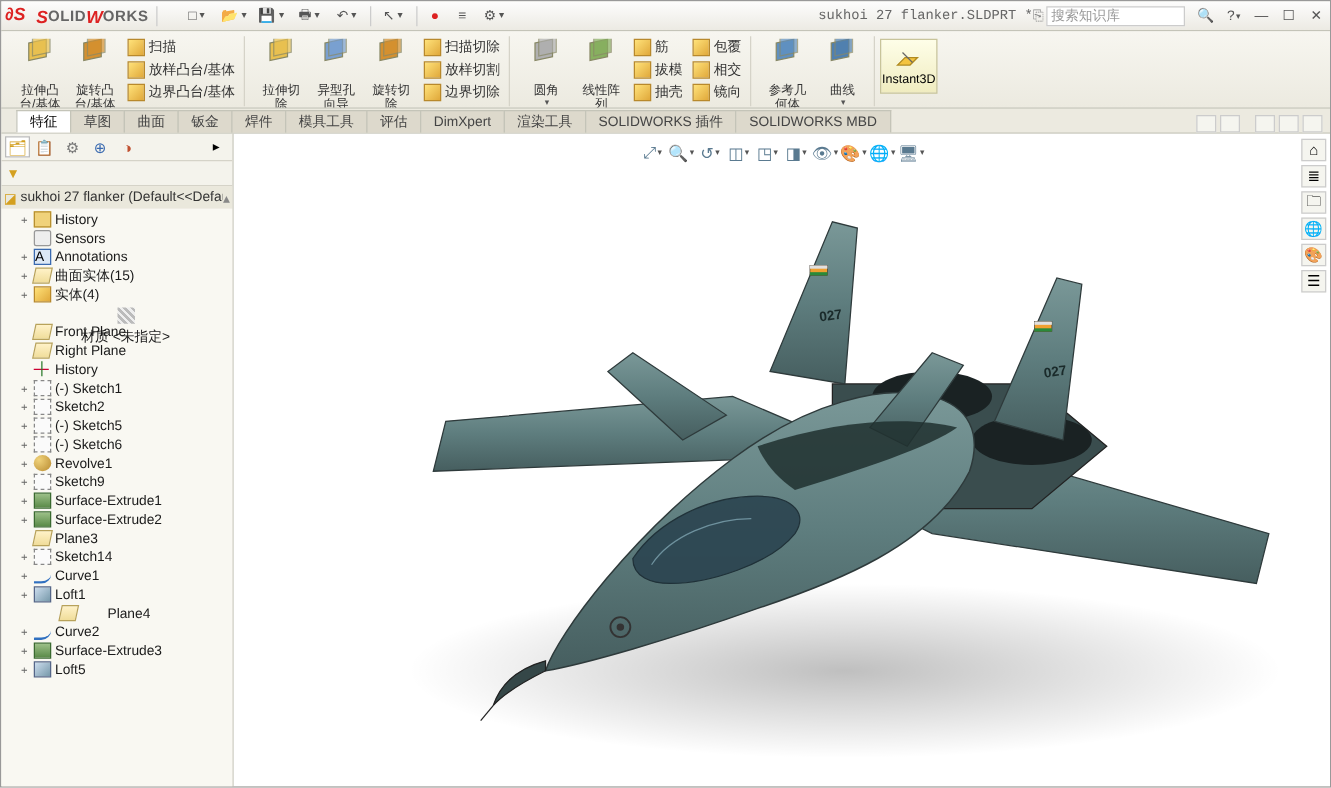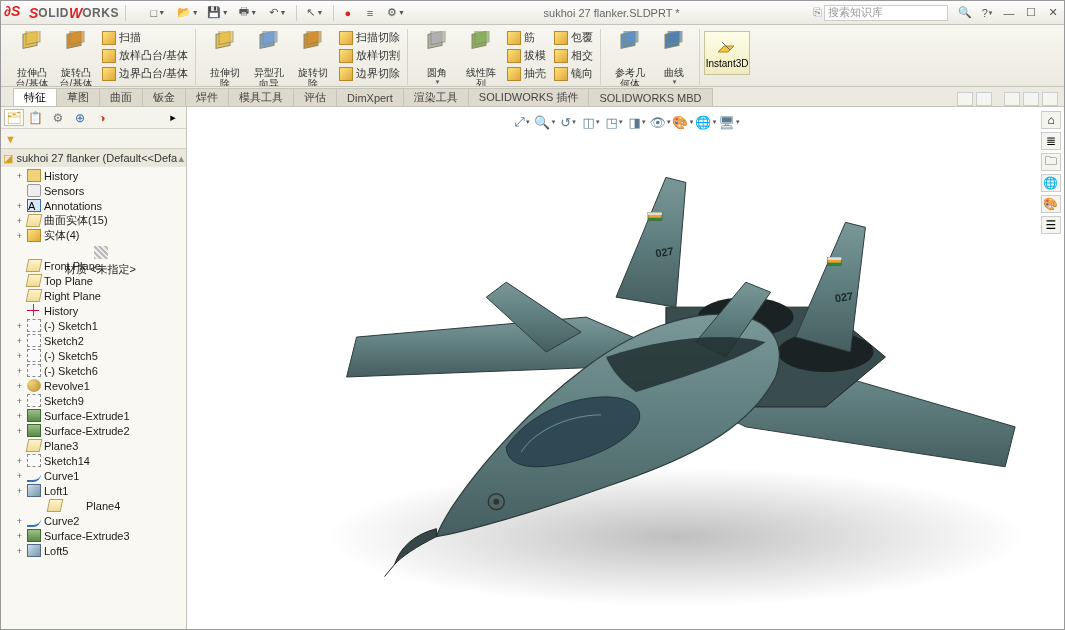--- a/index.html
+++ b/index.html
@@ -9,22 +9,22 @@
   .titlebar { height:24px; background:linear-gradient(#fdfdfd,#eceae3); display:flex; align-items:center; border-bottom:1px solid #c4c4b8; }
   .logo { width:22px; height:20px; margin:0 3px; color:#d22; font-weight:bold; font-style:italic; font-size:14px; }
   .brand-s { color:#d22; font-style:italic; font-weight:bold; font-size:14px; }
   .brand { color:#666; font-weight:bold; font-size:12px; letter-spacing:0.5px; }
   .qat { display:flex; align-items:center; margin-left:12px; gap:2px; }
   .qat .btn, .qat .sep { height:18px; display:flex; align-items:center; justify-content:center; }
   .qat .btn { width:20px; cursor:pointer; color:#555; }
   .qat .btn.dd { width:28px; }
   .qat .sep { width:1px; background:#ccc; margin:0 2px; height:16px; }
   .dd-arrow { font-size:7px; color:#555; margin-left:1px; }
-  .titlecenter { flex:1; text-align:center; color:#666; }
-  .search { width:124px; height:16px; border:1px solid #ccc; background:#fff; padding:0 3px; color:#999; display:flex; align-items:center; gap:3px; }
+  .titlecenter { flex:1; text-align:right; color:#666;font-family:Liberation Mono, monospace; }
+  .search { width:111px; height:16px; border:1px solid #ccc; background:#fff; padding:0 3px; color:#999; display:flex; align-items:center; gap:3px; }
   .winctl { display:flex; margin-left:6px; }
   .winctl .btn { width:22px; height:18px; display:flex; align-items:center; justify-content:center; cursor:pointer; color:#555; }
 
   
   .ribbon { height:62px; background:linear-gradient(#f7f6f0,#eceae0); border-bottom:1px solid #c4c4b8; display:flex; align-items:flex-start; padding:4px 6px; gap:4px; overflow:hidden;}
   .rgrp { display:flex; align-items:flex-start; gap:2px; padding:0 4px; border-right:1px solid #d5d3c8; height:56px;}
   .rbtn-lg { width:42px; display:flex; flex-direction:column; align-items:center; justify-content:flex-start; cursor:pointer; padding-top:2px;}
   .rbtn-lg .ic { width:24px; height:22px; }
   .rbtn-lg .lb { font-size:10px; color:#333; text-align:center; line-height:11px; margin-top:14px; white-space:pre-line;}
   .rbtn-stack { display:flex; flex-direction:column; gap:1px; }
@@ -402,25 +402,20 @@
           <span class="lb">材质 &lt;未指定&gt;</span>
         </div>
         <div class="node" style="padding-left: 14px;">
           <span class="tw"></span>
           <span class="ic mini-plane"></span>
           <span class="lb">Front Plane</span>
         </div>
         <div class="node" style="padding-left: 14px;">
           <span class="tw"></span>
           <span class="ic mini-plane"></span>
-          <span class="lb">Top Plane</span>
-        </div>
-        <div class="node" style="padding-left: 14px;">
-          <span class="tw"></span>
-          <span class="ic mini-plane"></span>
           <span class="lb">Right Plane</span>
         </div>
         <div class="node" style="padding-left: 14px;">
           <span class="tw"></span>
           <span class="ic" style="position:relative;">
             <span style="position:absolute;left:0;top:6px;width:12px;height:1px;background:#c03;"></span>
             <span style="position:absolute;left:6px;top:0;width:1px;height:12px;background:#2a7a2a;"></span>
           </span>
           <span class="lb">History</span>
         </div>

